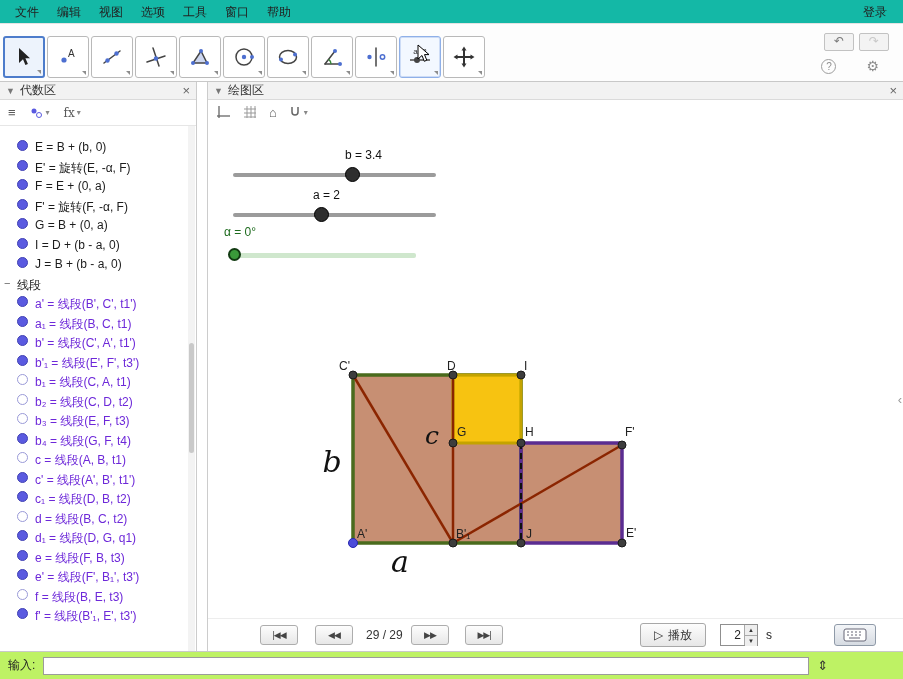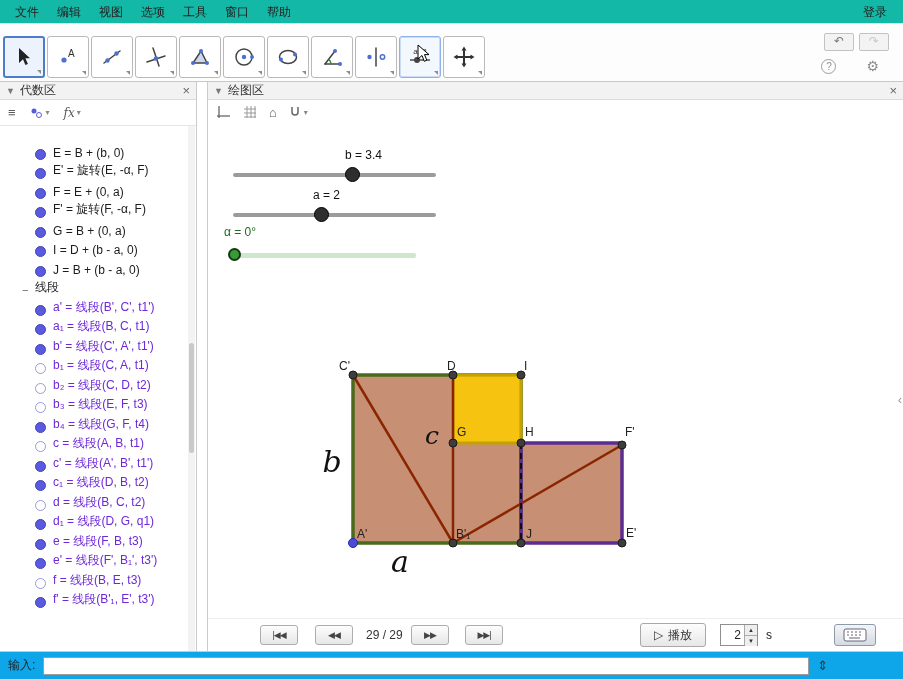--- a/index.html
+++ b/index.html
@@ -29,23 +29,23 @@
   .main{position:absolute;top:82px;left:0;right:0;bottom:28px;background:#fff}
 
   
   .alg-panel{position:absolute;left:0;top:0;bottom:0;width:197px;border-right:1px solid #ccc;display:flex;flex-direction:column;background:#fff}
   .panel-header{height:18px;background:#f2f2f2;border-bottom:1px solid #dadada;display:flex;align-items:center;padding:0 6px;font-size:12px;color:#333;gap:5px;flex:none}
   .panel-header .tri{font-size:9px;color:#777}
   .panel-header .close{margin-left:auto;color:#666;font-size:13px;line-height:1}
   .alg-toolbar{height:26px;border-bottom:1px solid #e6e6e6;display:flex;align-items:center;padding:0 8px;gap:14px;color:#666;flex:none}
   .mini-ic{display:flex;align-items:center;gap:2px;font-size:13px;color:#5a5a5a}
   .mini-ic .dda{font-size:8px;color:#888}
-  .fx{font-style:italic;font-family:"DejaVu Serif",serif;font-size:12px}
+  .fx{font-family:"DejaVu Serif",serif;font-size:12px}
   .alg-list{flex:1;position:relative;padding-top:14px;overflow:hidden}
-  .alg-row{display:flex;align-items:flex-end;height:19.5px;padding-left:22px;white-space:nowrap}
+  .alg-row{display:flex;align-items:flex-start;height:19.5px;padding-left:4px;white-space:nowrap}
   .alg-row .toggle{width:13px;font-size:11px;color:#666;flex:none}
   .alg-row .marker{width:11px;height:11px;border-radius:50%;margin-right:7px;flex:none}
   .alg-row .marker.filled{background:#5a5ae0;border:1px solid #4242b4}
   .alg-row .marker.hollow{background:#fff;border:1px solid #9a9ad8}
   .alg-text{font-size:12px}
   .alg-row.point .alg-text{color:#1c1c1c}
   .alg-row.segment .alg-text{color:#6d28d9}
   .alg-row.section .alg-text{color:#222}
   .alg-scrollbar{position:absolute;right:1px;top:0;bottom:0;width:7px;background:#f3f3f3}
   .alg-thumb{position:absolute;left:1px;width:5px;top:217px;height:110px;background:#c9c9c9;border-radius:3px}
@@ -71,21 +71,21 @@
   .play-btn{position:absolute;left:432px;top:4px;width:66px;height:24px;border:1px solid #a8a8a8;border-radius:3px;background:linear-gradient(#fdfdfd,#e7e7e7);font-size:12px;color:#333;display:flex;align-items:center;justify-content:center;gap:5px}
   .spinner{position:absolute;left:512px;top:5px;width:38px;height:22px;border:1px solid #8f8f8f;background:#fff;display:flex}
   .spin-val{flex:1;font-size:12px;text-align:right;padding:3px 3px 0 0}
   .spin-arrows{width:13px;border-left:1px solid #aaa;display:flex;flex-direction:column}
   .spin-arrows span{flex:1;font-size:6px;color:#333;text-align:center;line-height:10px;background:#eee}
   .spin-arrows span:first-child{border-bottom:1px solid #aaa}
   .speed-unit{position:absolute;left:558px;top:9px;font-size:12px;color:#222}
   .kbd-btn{position:absolute;left:626px;top:5px;width:42px;height:22px;border:1px solid #8f9aa8;border-radius:3px;background:linear-gradient(#f3f5f8,#d6dbe2);display:flex;align-items:center;justify-content:center}
 
   
-  .input-bar{position:absolute;left:0;right:0;bottom:0;height:28px;background:#0ea5e9;border-top:1px solid #c9c9c9;display:flex;align-items:center;padding:0 8px;gap:8px;font-size:12px}
+  .input-bar{position:absolute;left:0;right:0;bottom:0;height:28px;background:#bef264;border-top:1px solid #c9c9c9;display:flex;align-items:center;padding:0 8px;gap:8px;font-size:12px}
   .input-field{width:766px;height:18px;border:1px solid #9b9b9b;background:#fff;font-size:12px;padding:0 4px;font-family:inherit}
   .input-help{color:#333;font-size:13px}
 
   
   .ptlabel{font:12px "Liberation Sans","DejaVu Sans",sans-serif;fill:#222}
   .sidelabel{font:italic 30px "DejaVu Serif","Liberation Serif",serif;fill:#111}
   .sidelabel-sm{font:italic 25px "DejaVu Serif","Liberation Serif",serif;fill:#111}
   svg .ticon{stroke:#444;stroke-width:1.5;fill:none;stroke-linecap:round}
 </style>
 </head>
@@ -298,20 +298,25 @@
           <span class="marker filled"></span>
           <span class="alg-text">a₁ = 线段(B, C, t1)</span>
         </div>
 
         <div class="alg-row segment">
           <span class="toggle"></span>
           <span class="marker filled"></span>
           <span class="alg-text">b' = 线段(C', A', t1')</span>
         </div>
 
+        <div class="alg-row segment">
+          <span class="toggle"></span>
+          <span class="marker filled"></span>
+          <span class="alg-text">b'₁ = 线段(E', F', t3')</span>
+        </div>
 
         <div class="alg-row segment">
           <span class="toggle"></span>
           <span class="marker hollow"></span>
           <span class="alg-text">b₁ = 线段(C, A, t1)</span>
         </div>
 
         <div class="alg-row segment">
           <span class="toggle"></span>
           <span class="marker hollow"></span>

